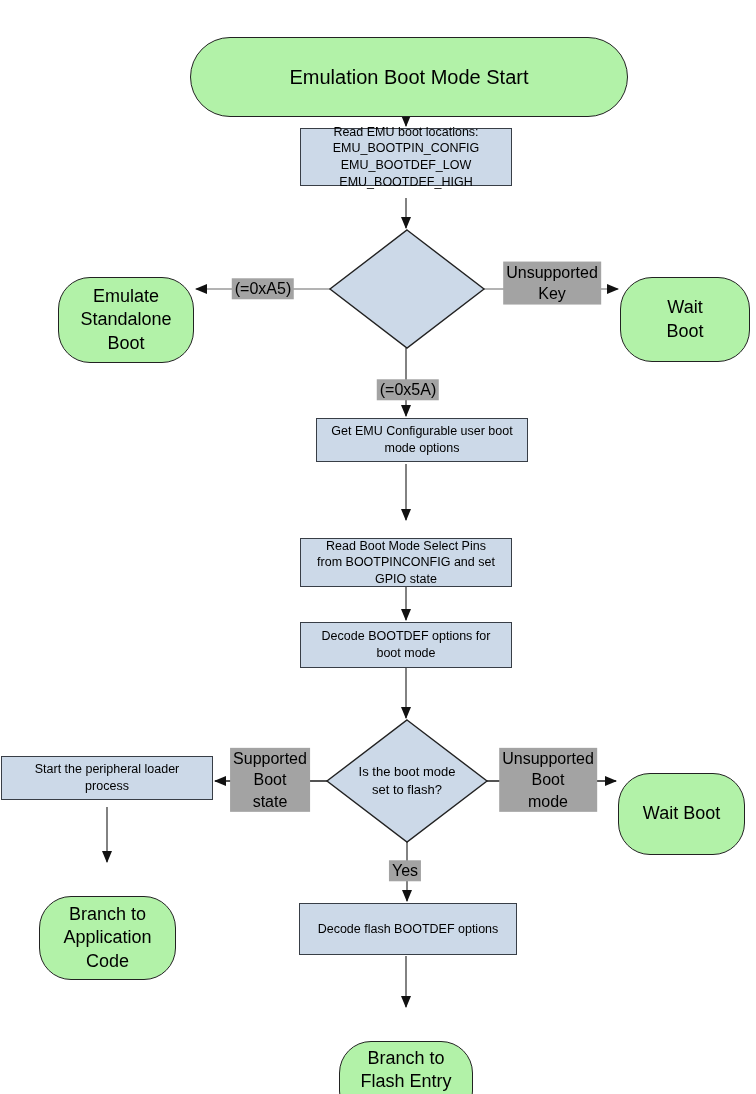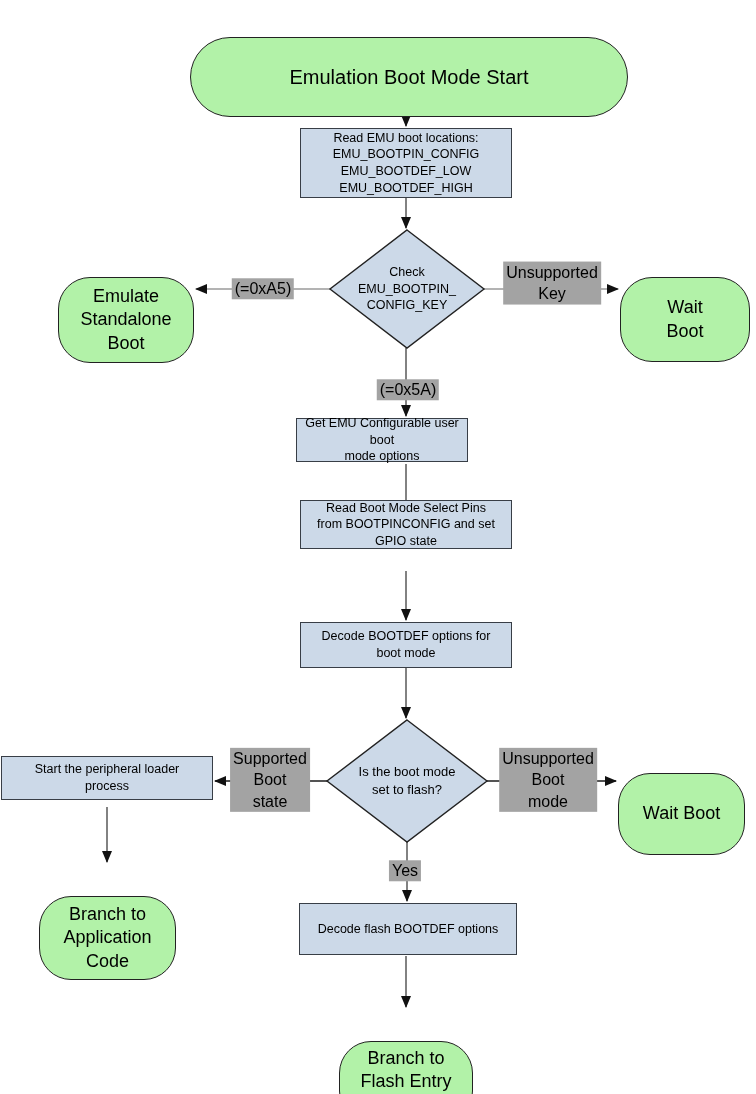--- a/index.html
+++ b/index.html
@@ -124,33 +124,33 @@
   <div class="node terminal" style="left:618px;top:741px;width:127px;height:82px;">
     <span>Wait Boot</span>
   </div>
 
   <div class="node terminal" style="left:339px;top:1009px;width:134px;height:82px;">
     <span>Branch to
 Flash Entry
 Point</span>
   </div>
 
-  <div class="node process" style="left:300px;top:128px;width:212px;height:70px;">
+  <div class="node process" style="left:300px;top:128px;width:212px;height:58px;">
     <span>Read EMU boot locations:
 EMU_BOOTPIN_CONFIG
 EMU_BOOTDEF_LOW
 EMU_BOOTDEF_HIGH</span>
   </div>
 
-  <div class="node process" style="left:296px;top:418px;width:172px;height:44px;">
+  <div class="node process" style="left:316px;top:418px;width:212px;height:44px;">
     <span>Get EMU Configurable user boot
 mode options</span>
   </div>
 
-  <div class="node process" style="left:300px;top:500px;width:212px;height:49px;">
+  <div class="node process" style="left:300px;top:538px;width:212px;height:49px;">
     <span>Read Boot Mode Select Pins
 from BOOTPINCONFIG and set
 GPIO state</span>
   </div>
 
   <div class="node process" style="left:300px;top:622px;width:212px;height:46px;">
     <span>Decode BOOTDEF options for
 boot mode</span>
   </div>
 
@@ -160,23 +160,20 @@
   </div>
 
   <div class="node process" style="left:299px;top:903px;width:218px;height:52px;">
     <span>Decode flash BOOTDEF options</span>
   </div>
 
   <div class="node diamond" style="left:330px;top:230px;width:154px;height:118px;">
     <svg viewBox="0 0 100 100" preserveAspectRatio="none">
       <polygon points="50,0 100,50 50,100 0,50"></polygon>
     </svg>
-    <span>Check
-EMU_BOOTPIN_
-CONFIG_KEY</span>
   </div>
 
   <div class="node diamond d2" style="left:327px;top:720px;width:160px;height:122px;">
     <svg viewBox="0 0 100 100" preserveAspectRatio="none">
       <polygon points="50,0 100,50 50,100 0,50"></polygon>
     </svg>
     <span>Is the boot mode
 set to flash?</span>
   </div>
 

